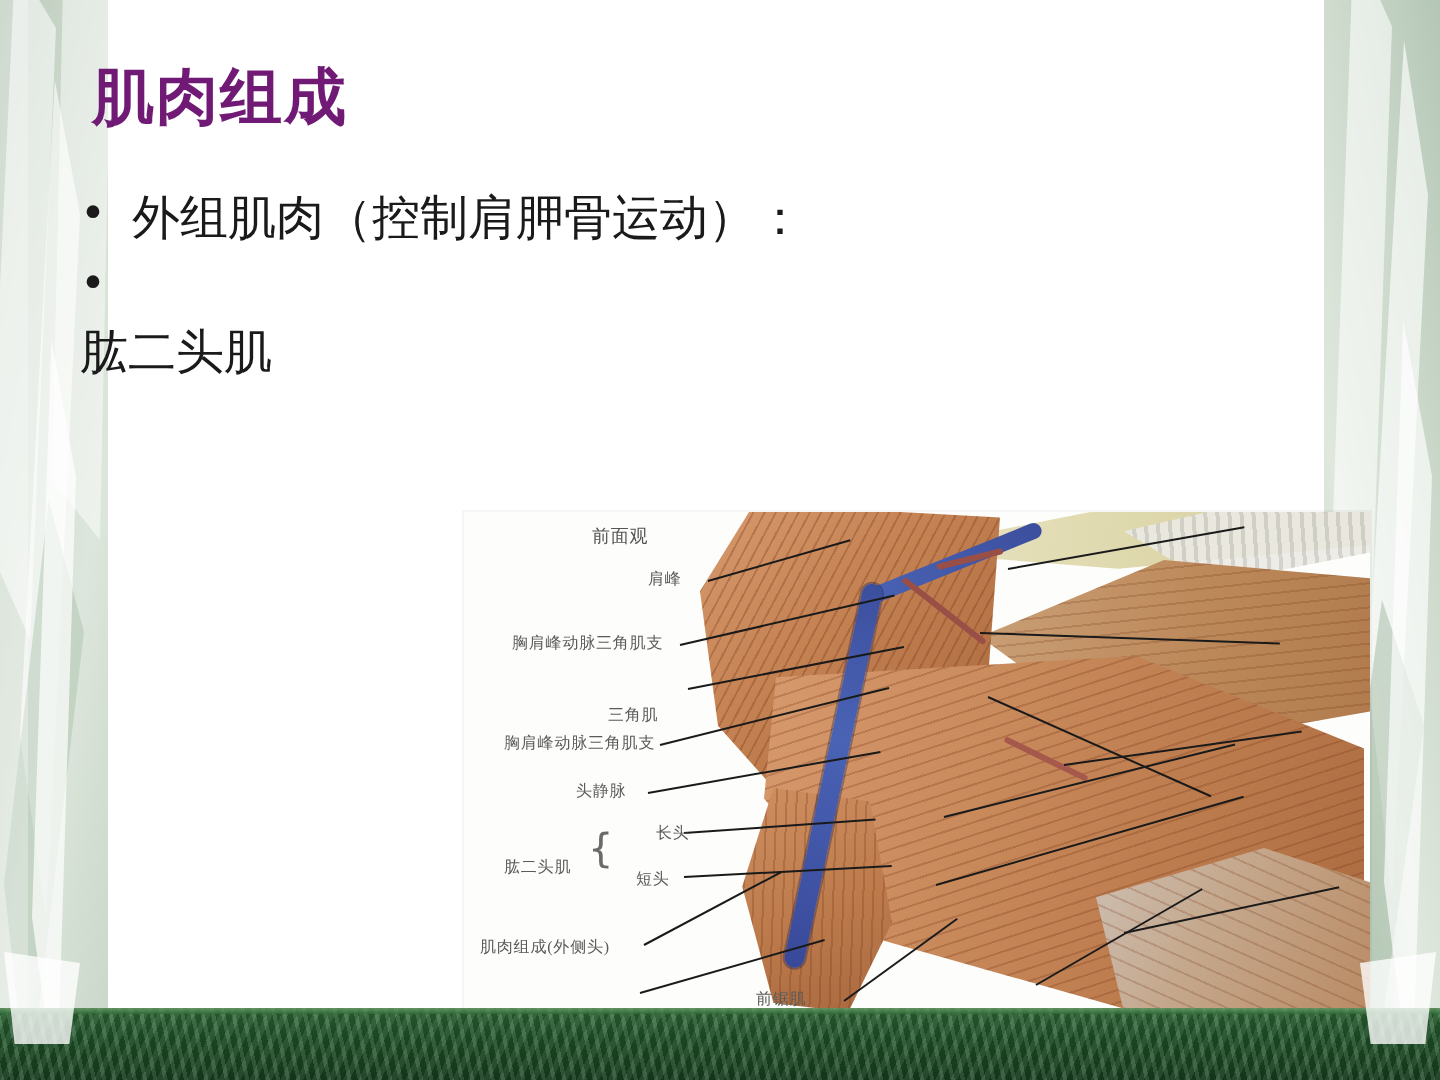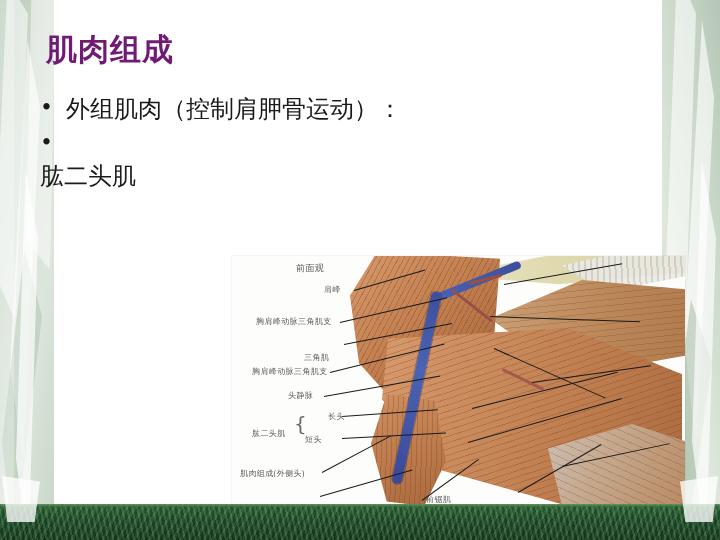--- a/index.html
+++ b/index.html
@@ -270,25 +270,25 @@
 
       <div class="fig-label" style="left:92px;top:28px;">肩峰</div>
       <div class="fig-label" style="left:24px;top:60px;">胸肩峰动脉三角肌支</div>
       <div class="fig-label" style="left:72px;top:96px;">三角肌</div>
       <div class="fig-label" style="left:20px;top:110px;">胸肩峰动脉三角肌支</div>
       <div class="fig-label" style="left:56px;top:134px;">头静脉</div>
 
       <div class="fig-label" style="left:20px;top:172px;">肱二头肌</div>
       <div class="brace" style="left:62px;top:158px;">{</div>
       <div class="fig-label" style="left:72px;top:155px;margin-left:24px;">长头</div>
-      <div class="fig-label" style="left:73px;top:178px;">短头</div>
+      <div class="fig-label" style="left:86px;top:178px;">短头</div>
 
       <div class="fig-label" style="left:8px;top:212px;">肌肉组成(外侧头)</div>
       <div class="fig-label" style="left:50px;top:236px;margin-top:45px;">背阔肌</div>
-      <div class="fig-label" style="left:146px;top:238px;margin-left:48px;">前锯肌</div>
+      <div class="fig-label" style="left:146px;top:238px;">前锯肌</div>
 
     </div>
   </div>
 
   <div class="bottom-strip"></div>
   <div class="corner-sheet cs-left"></div>
   <div class="corner-sheet cs-right"></div>
 
 </div>
 

